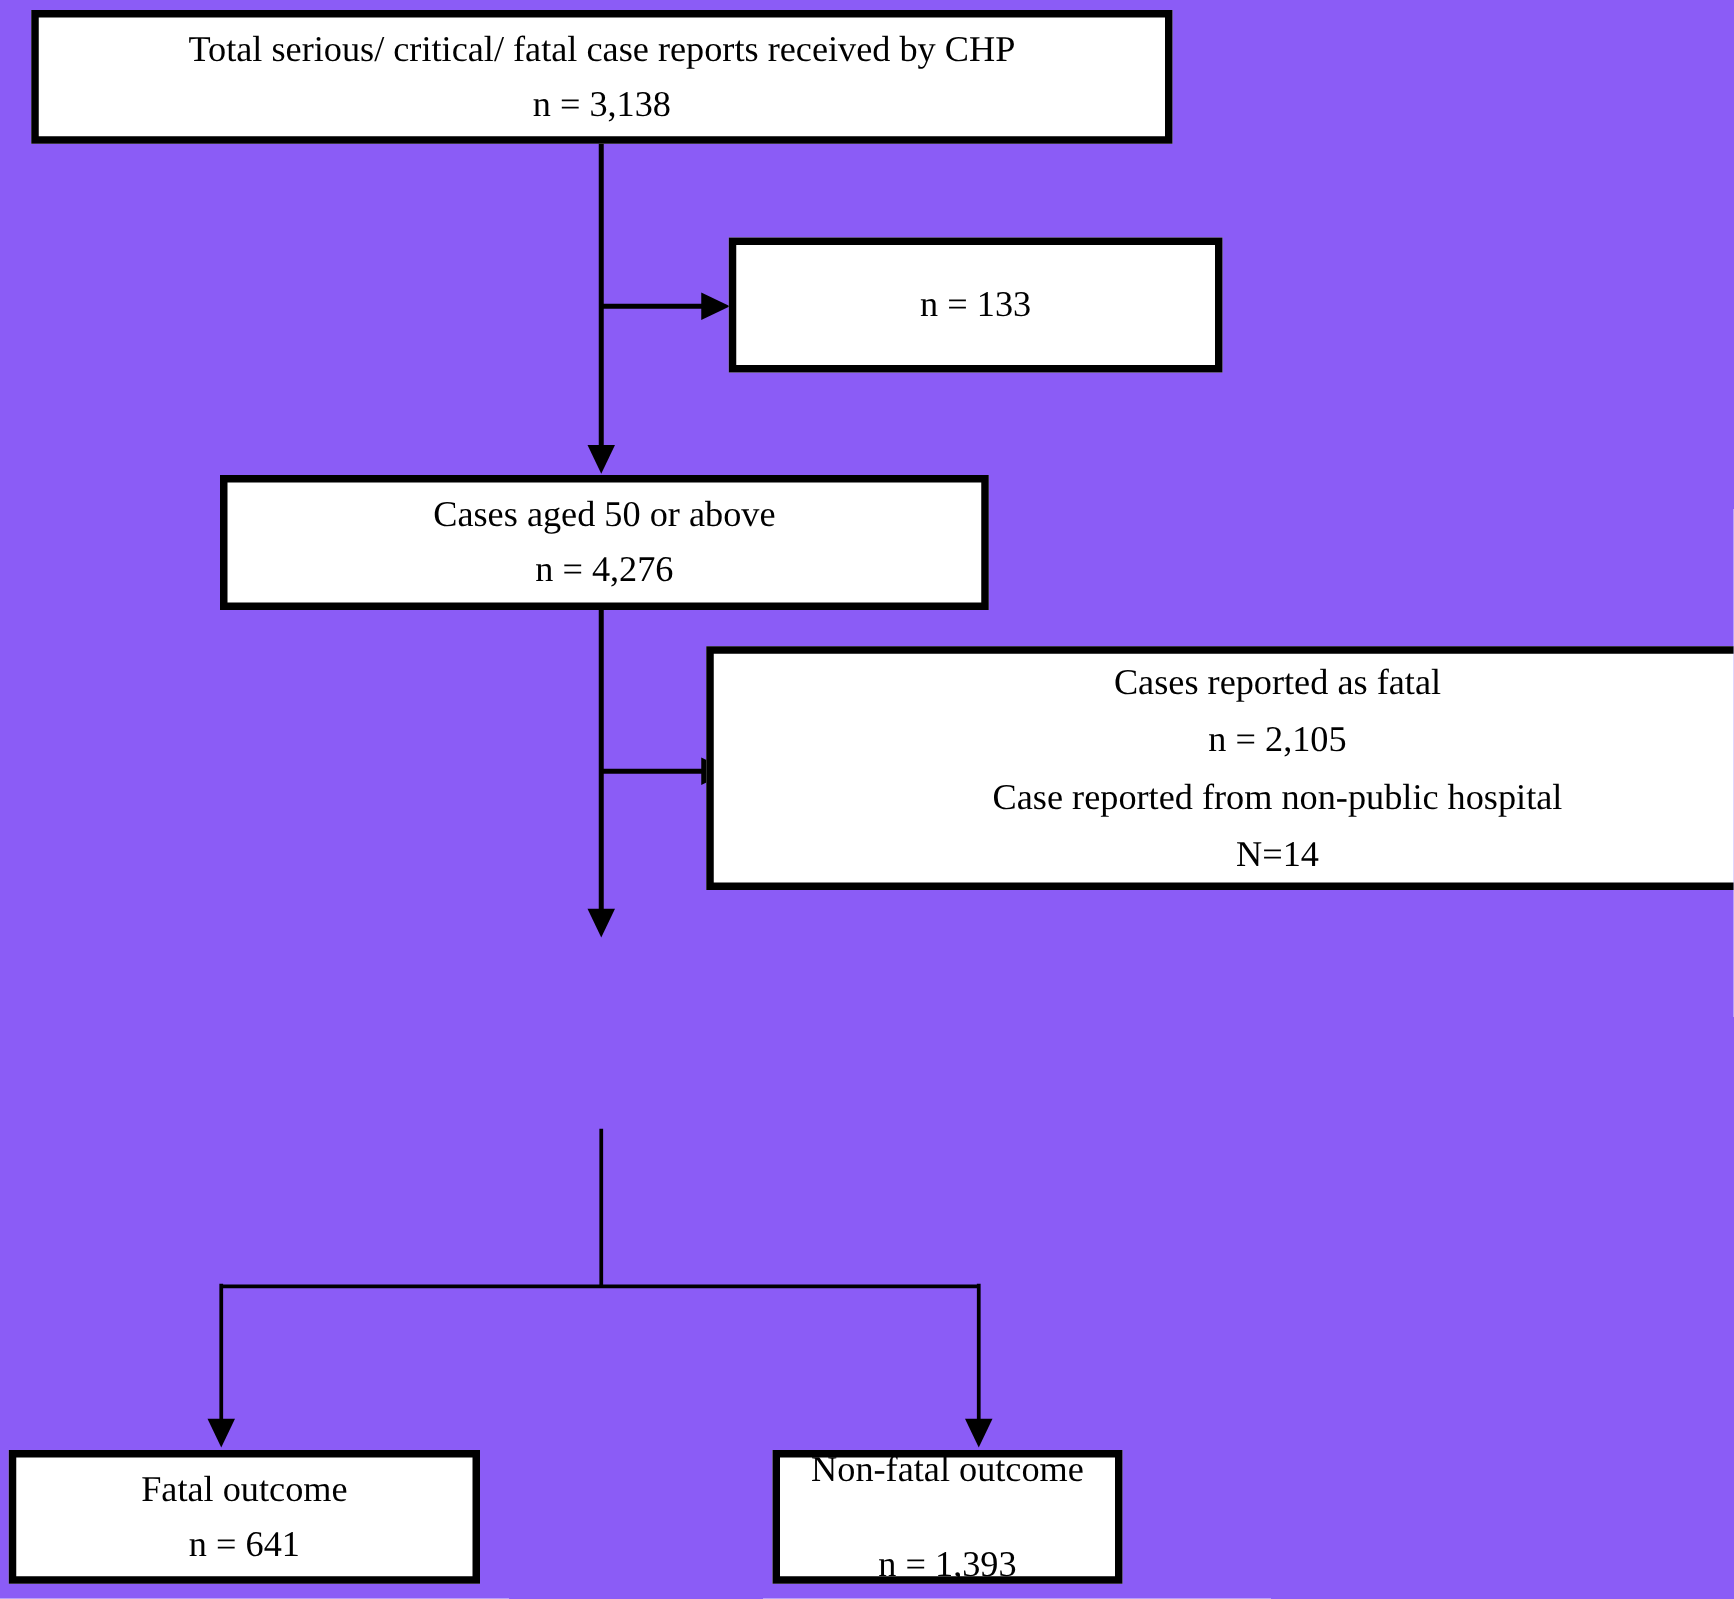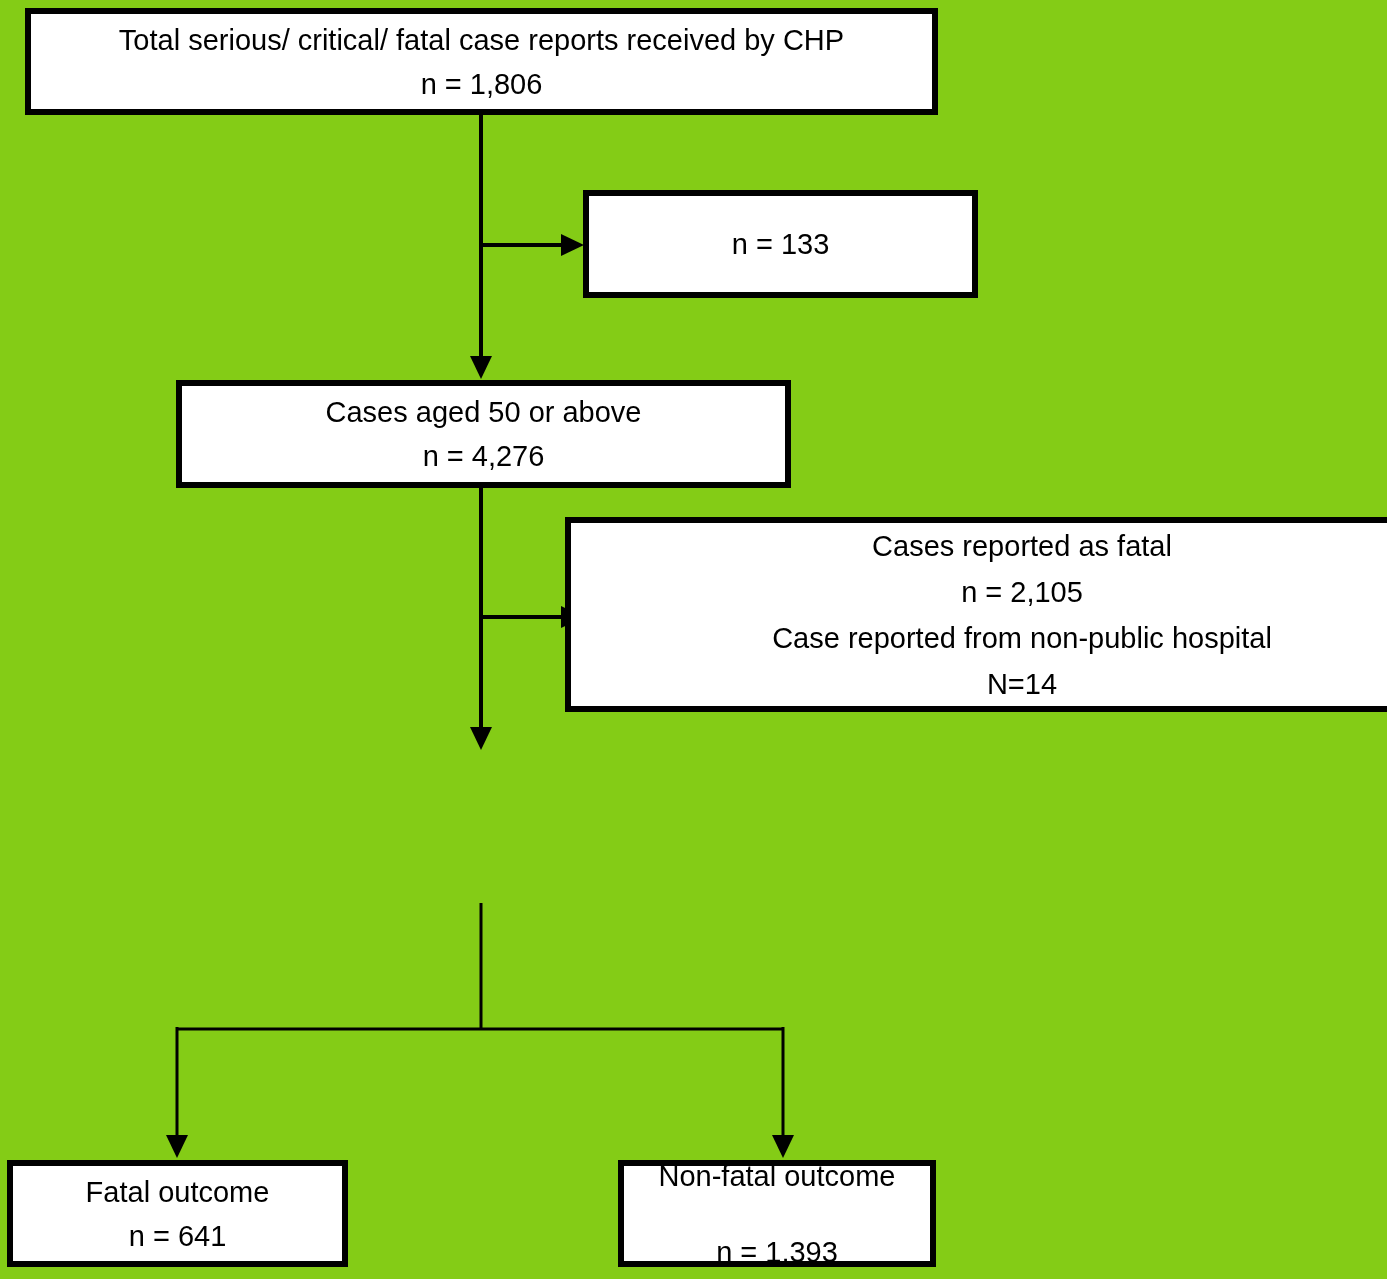--- a/index.html
+++ b/index.html
@@ -4,22 +4,22 @@
 <style>
   html, body {
     margin: 0;
     padding: 0;
     background: #ffffff;
   }
   .canvas {
     position: relative;
     width: 1387px;
     height: 1279px;
-    background: #84cc16;
-    font-family: Liberation Sans, sans-serif;
+    background: #8b5cf6;
+    font-family: Liberation Serif, serif;
     color: #000000;
     overflow: hidden;
   }
   .connectors {
     position: absolute;
     left: 0;
     top: 0;
     width: 1387px;
     height: 1279px;
   }
@@ -39,22 +39,22 @@
   }
   .node .tline {
     white-space: nowrap;
   }
   
   #node-total        { left: 25px;  top: 8px;    width: 913px; height: 107px; }
   #node-under50      { left: 583px; top: 190px;  width: 395px; height: 108px; }
   #node-above50      { left: 176px; top: 380px;  width: 615px; height: 108px; }
   #node-fatal-np     { left: 565px; top: 517px;  width: 914px; height: 195px; line-height: 46px; align-items: center; }
   #node-serious-pub  { left: 176px; top: 753px;  width: 615px; height: 152px; }
-  #node-fatal-out    { left: 7px;   top: 1160px; width: 341px; height: 107px; }
-  #node-nonfatal-out { left: 618px; top: 1160px; width: 318px; height: 107px; gap: 32px; }
+  #node-fatal-out    { left: 7px;   top: 1160px; width: 377px; height: 107px; }
+  #node-nonfatal-out { left: 618px; top: 1160px; width: 280px; height: 107px; gap: 32px; }
 </style>
 </head>
 <body>
 
 <div class="canvas">
 
   <svg class="connectors" viewBox="0 0 1387 1279" xmlns="http://www.w3.org/2000/svg">
 
     <g>
       <line x1="481" y1="113" x2="481" y2="360" stroke="#000000" stroke-width="4"></line>
@@ -85,21 +85,21 @@
       <polygon points="166,1135 188,1135 177,1158" fill="#000000"></polygon>
     </g>
     <g>
       <line x1="783" y1="1027" x2="783" y2="1138" stroke="#000000" stroke-width="3"></line>
       <polygon points="772,1135 794,1135 783,1158" fill="#000000"></polygon>
     </g>
   </svg>
 
   <div class="node" id="node-total">
     <div class="tline">Total serious/ critical/ fatal case reports received by CHP</div>
-    <div class="tline">n = 1,806</div>
+    <div class="tline">n = 3,138</div>
   </div>
 
   <div class="node" id="node-under50">
     <div class="tline">n = 133</div>
   </div>
 
   <div class="node" id="node-above50">
     <div class="tline">Cases aged 50 or above</div>
     <div class="tline">n = 4,276</div>
   </div>

